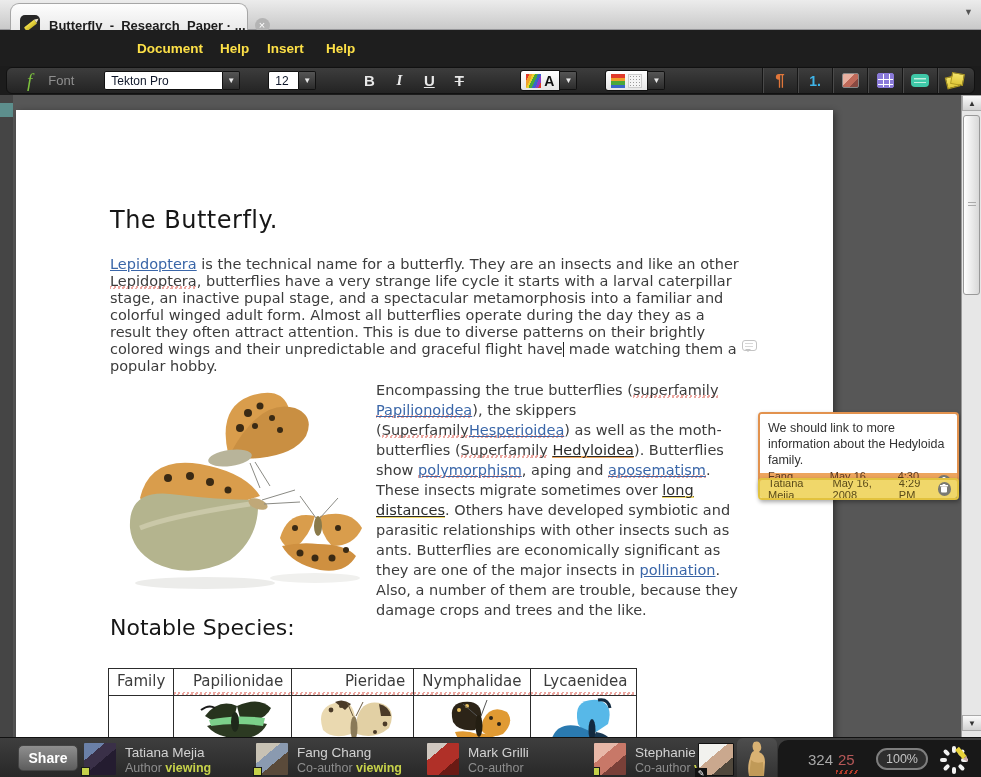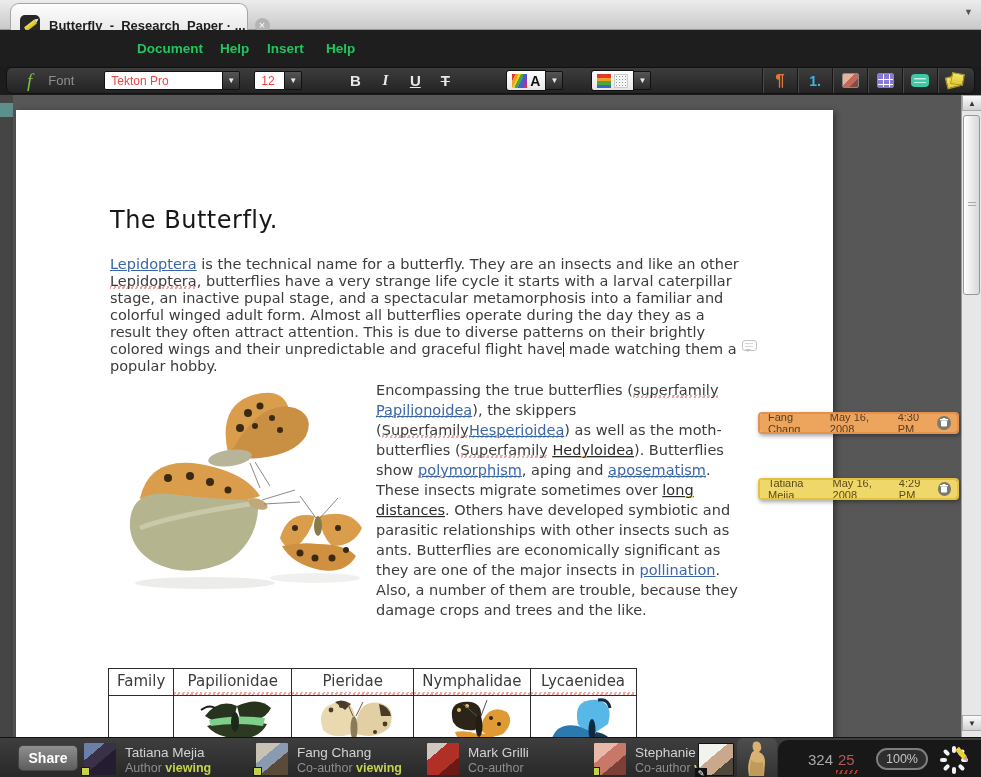--- a/index.html
+++ b/index.html
@@ -21,31 +21,31 @@
   .tab-title { font-size:13px; font-weight:bold; color:#1d1d1d; white-space:nowrap; }
   .tab-close { margin-left:auto; width:15px; height:15px; border-radius:50%; background:#b4b4b4;
                color:#fff; font-size:11px; line-height:15px; text-align:center; flex:0 0 auto; }
   .tabbar-caret { position:absolute; right:8px; top:7px; font-size:9px; color:#555; }
 
   
   .menubar { position:absolute; top:30px; left:0; width:981px; height:36px; background:#1e1e1e; }
   .logo { position:absolute; left:15px; top:6px; font-size:22px; letter-spacing:1px; font-weight:bold;margin-top:48px; }
   .logo .buzz { color:#bdd03b; font-weight:normal; }
   .logo .word { color:#e4e4e4; font-weight:normal; }
-  .menu-item { position:absolute; top:11px; font-size:13.5px; font-weight:bold; color:#22c55e; }
+  .menu-item { position:absolute; top:11px; font-size:13.5px; font-weight:bold; color:#fde047; }
 
   
   .toolbar { position:absolute; top:66px; left:0; width:981px; height:29px; background:#1c1c1c; }
   .toolbar-inner { position:absolute; left:6px; right:6px; top:1px; height:27px;
                    background:linear-gradient(#3d3d3d,#232323); border:1px solid #111; border-radius:6px;
                    display:flex; align-items:center; }
   .f-logo { font-family:"Liberation Serif", serif; font-style:italic; font-size:19px; color:#7cc13e; margin-left:20px; }
   .font-label { color:#8f8f8f; font-size:13px; margin-left:16px; }
   .combo { display:flex; align-items:center; }
-  .combo .field { background:#fff; border:1px solid #111; height:19px; font-size:12px; color:#ef4444;
+  .combo .field { background:#fff; border:1px solid #111; height:19px; font-size:12px; color:#0f172a;
                   display:flex; align-items:center; padding:0 6px; border-radius:2px 0 0 2px; }
   .combo .arrow-btn { width:17px; height:19px; background:linear-gradient(#555,#2b2b2b); border:1px solid #111;
                       border-left:none; border-radius:0 2px 2px 0; color:#e8e8e8; font-size:8px;
                       display:flex; align-items:center; justify-content:center; }
   .fmt { color:#e8e8e8; font-size:15px; font-weight:bold; width:30px; text-align:center; }
   .white-btn { background:linear-gradient(#fff,#e6e6e6); border:1px solid #111; border-radius:3px 0 0 3px;
                height:21px; display:flex; align-items:center; gap:3px; padding:0 5px; }
   .rainbow { width:15px; height:14px; background:repeating-linear-gradient(115deg,#e03a2a 0 3px,#f0a02a 3px 6px,#e8d22a 6px 8px,#4aa83a 8px 11px,#3a66c8 11px 14px,#8a3ac8 14px 17px); }
   .fontA { font-size:14px; font-weight:bold; color:#111; }
   .hstripes { width:14px; height:14px; background:linear-gradient(#e03a2a 0 25%,#f0a02a 25% 50%,#4aa83a 50% 75%,#3a66c8 75% 100%); }
@@ -94,21 +94,21 @@
   .caret { display:inline-block; width:1.5px; height:15px; background:#222; vertical-align:text-bottom; }
 
   .margin-bubble { position:absolute; left:726px; top:230px; width:15px; height:11px;
       border:1.5px solid #c4c4c4; border-radius:3px; }
   .margin-bubble:before { content:""; position:absolute; left:2px; bottom:-5px; border:3px solid transparent; border-top-color:#c4c4c4; }
   .margin-bubble:after { content:""; position:absolute; left:2px; top:2px; width:8px; height:4px;
       background:linear-gradient(#d8d8d8,#d8d8d8) 0 0/8px 1px no-repeat, linear-gradient(#d8d8d8,#d8d8d8) 0 3px/8px 1px no-repeat; }
 
   
   .doc-table { position:absolute; left:92px; top:558px; border-collapse:collapse; font-size:15px; }
-  .doc-table th, .doc-table td { border:1.5px solid #2c2c2c; font-weight:normal; text-align:center; }
+  .doc-table th, .doc-table td { border:1.5px solid #2c2c2c; font-weight:normal; text-align:right; }
   .doc-table th { padding:3px 8px 5px 8px; height:24px; color:#3c3c3c; }
   .doc-table td { height:72px; text-align:center; vertical-align:top; }
 
   
   .comment { position:absolute; width:201px; border-radius:4px; overflow:hidden; box-shadow:1px 2px 4px rgba(0,0,0,.35); }
   .comment .body { background:#fff; font-size:12.5px; color:#333; padding:6px 8px 5px 8px; line-height:16px; }
   .comment .footer { display:flex; align-items:center; font-size:11px; padding:2px 6px 3px 8px; height:18px; }
   .comment.orange { border:2px solid #e2924e; }
   .comment.orange .footer { background:#eda55e; color:#5a3a20; }
   .comment.yellow { border:2px solid #e2c23e; }
@@ -184,21 +184,21 @@
   </div>
 
   <div class="toolbar">
     <div class="toolbar-inner">
       <span class="f-logo">f</span>
       <span class="font-label">Font</span>
       <div class="combo" style="margin-left:30px">
         <span class="field" style="width:119px">Tekton Pro</span>
         <span class="arrow-btn">▼</span>
       </div>
-      <div class="combo" style="margin-left:14px">
+      <div class="combo" style="margin-left:28px">
         <span class="field" style="width:31px">12</span>
         <span class="arrow-btn">▼</span>
       </div>
       <span class="fmt" style="margin-left:38px">B</span>
       <span class="fmt" style="font-style:italic; font-family:'Liberation Serif',serif">I</span>
       <span class="fmt" style="text-decoration:underline">U</span>
       <span class="fmt" style="text-decoration:line-through">T</span>
       <div class="combo" style="margin-left:46px">
         <span class="white-btn">
             <span class="rainbow"></span>
@@ -289,20 +289,21 @@
             <circle cx="185" cy="150" r="3" fill="#3a2a14"></circle>
           <ellipse cx="208" cy="148" rx="4" ry="10" fill="#8a7a4a"></ellipse>
           <path d="M206 140 L190 118 M210 140 L228 120" stroke="#8a8a84" stroke-width="1" fill="none"></path>
         </g>
       </svg>
 
       <div class="doc-p2"><span>Encompassing the true butterflies (</span><span class="sp">superfamily</span><span> </span><span class="link sp">Papilionoidea</span><span>), the skippers (</span><span class="sp">Superfamily</span><span class="link sp">Hesperioidea</span><span>) as well as the moth-butterflies (</span><span class="sp">Superfamily</span><span> </span><span class="anchor-orange">Hedyloidea</span><span>). Butterflies show </span><span class="link sp">polymorphism</span><span>, aping and </span><span class="link sp">aposematism</span><span>. These insects migrate sometimes over </span><span class="anchor-yellow">long distances</span><span>. Others have developed symbiotic and parasitic relationships with other insects such as ants. Butterflies are economically significant as they are one of the major insects in </span><span class="link">pollination</span><span>. Also, a number of them are trouble, because they damage crops and trees and the like.</span></div>
 
       <span class="margin-bubble"></span>
 
+      <div class="doc-h2">Notable Species:</div>
 
       <table class="doc-table">
         <tbody>
             <tr>
           <th style="width:64px">Family</th>
           <th style="width:118px" class="sp">Papilionidae</th>
           <th style="width:122px" class="sp">Pieridae</th>
           <th style="width:112px" class="sp">Nymphalidae</th>
           <th style="width:106px" class="sp">Lycaenidea</th>
         </tr>
@@ -356,20 +357,21 @@
               <path d="M60 4 Q70 2 72 12" stroke="#122a40" stroke-width="3" fill="none"></path>
               <ellipse cx="54" cy="34" rx="3.5" ry="11" fill="#122a40"></ellipse>
             </svg>
           </td>
         </tr>
       </tbody>
         </table>
     </div>
 
     <div class="comment orange" style="left:758px; top:317px;">
+      <div class="body">We should link to more information about the Hedyloida family.</div>
       <div class="footer">
         <span>Fang Chang</span>&nbsp;
         <span>May 16, 2008</span>&nbsp;
         <span>4:30 PM</span>
         <span class="trash">
           <svg width="8" height="9" viewBox="0 0 8 9">
               <rect x="1" y="2.5" width="6" height="6" rx="1" fill="#fff"></rect>
               <rect x="0" y="1" width="8" height="1.4" fill="#fff"></rect>
               <rect x="2.6" y="0" width="2.8" height="1.4" fill="#fff"></rect>
             </svg>

